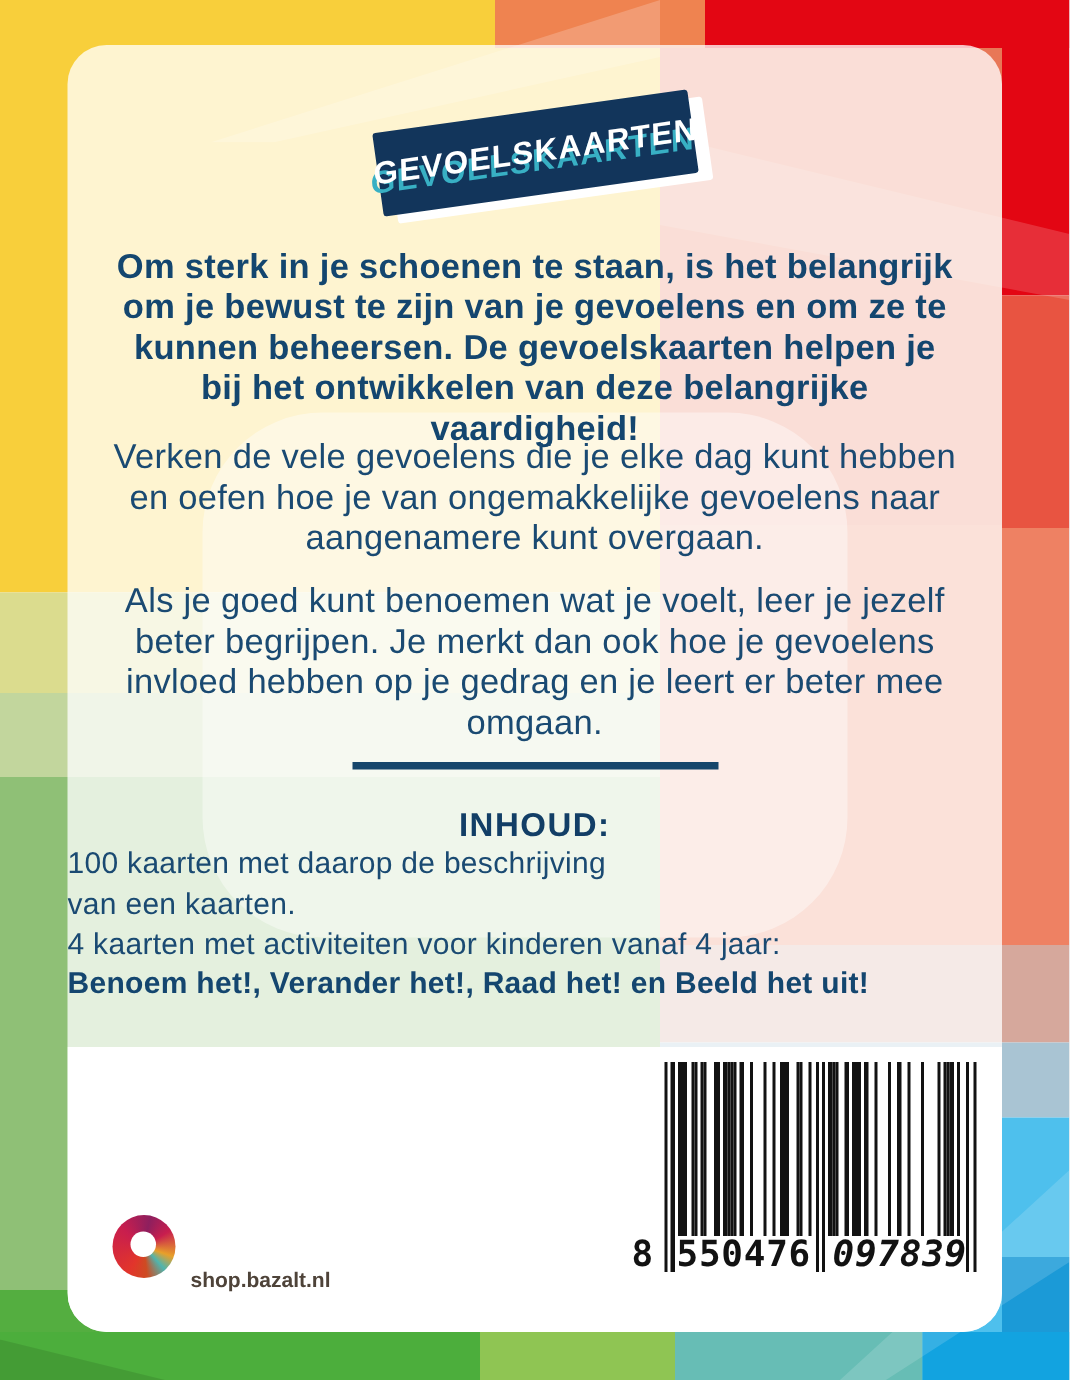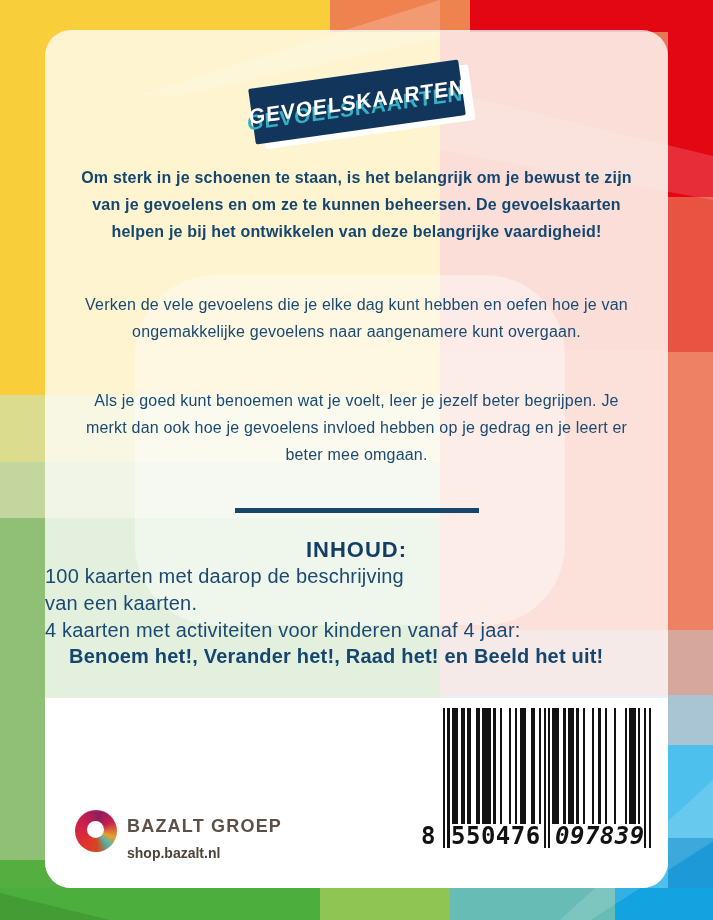--- a/index.html
+++ b/index.html
@@ -54,40 +54,40 @@
     background:#12355B;transform:rotate(-8deg);box-shadow:9px 6px 0 #FFFFFF;
     display:flex;align-items:center;justify-content:center;border-radius:2px;
   }
   .plate-text{
     font-weight:700;font-size:21px;letter-spacing:1px;color:#FFFFFF;white-space:nowrap;
     transform:skewX(-6deg);text-shadow:-2px 6px 0 #38B0C4;
   }
   
   .para{
     position:absolute;left:0;right:0;margin:0 auto;text-align:center;
-    font-size:16px;line-height:27px;color:#1A4A72;letter-spacing:.2px;
+    font-size:23px;line-height:27px;color:#1A4A72;letter-spacing:.2px;
   }
   .para.bold{font-weight:700;color:#14466F;}
   .p1{top:134px;width:560px;}
   .p2{top:261px;width:570px;}
   .p3{top:357px;width:558px;}
   .divider{
     position:absolute;top:478px;left:50%;width:244px;height:5px;margin-left:-122px;
     background:#16466B;
   }
   .inh-h{
     position:absolute;top:507px;left:0;right:0;text-align:center;
     font-weight:700;font-size:22px;letter-spacing:1px;color:#123E66;
   }
   .inh-line{
     position:absolute;left:0;right:0;font-size:20px;
     color:#1A4A72;white-space:nowrap;letter-spacing:.2px;
   }
   .li0{top:535px;} .li1{top:562px;} .li2{top:589px;}
-  .li3{top:615px;font-weight:700;color:#14466F;padding-left:24px;}
+  .li3{top:615px;font-weight:700;color:#14466F;}
   
   .whitebox{position:absolute;left:0;right:0;bottom:0;height:190px;background:#FFFFFF;}
   .logo-mark{
     position:absolute;left:30px;top:112px;width:42px;height:42px;border-radius:50%;
     background:conic-gradient(from 210deg,
       #E2352B,#C81E4E 28%,#8E1F5E 45%,#C81E4E 58%,#E8A02A 72%,#4FB5AE 80%,#CE4B22 90%,#E2352B);
   }
   .logo-mark::after{
     content:"";position:absolute;left:12px;top:11px;width:17px;height:17px;
     border-radius:50%;background:#FFFFFF;
@@ -161,21 +161,20 @@
     <div class="divider"></div>
 
     <div class="inh-h">INHOUD:</div>
     <div class="inh-line li0">100 kaarten met daarop de beschrijving</div>
     <div class="inh-line li1">van een kaarten.</div>
     <div class="inh-line li2">4 kaarten met activiteiten voor kinderen vanaf 4 jaar:</div>
     <div class="inh-line li3">Benoem het!, Verander het!, Raad het! en Beeld het uit!</div>
 
     <div class="whitebox">
       <span class="logo-mark"></span>
-      <div class="brand">BAZALT GROEP</div>
       <div class="site">shop.bazalt.nl</div>
 
       <div class="barcode">
         <div class="bars" id="bars">
             <i class="b t"></i>
             <i class=" t"></i>
             <i class="b t"></i>
             <i class=""></i>
             <i class="b"></i>
             <i class="b"></i>

